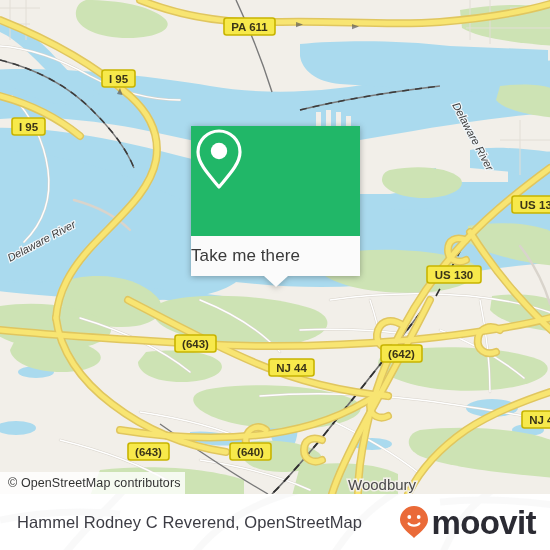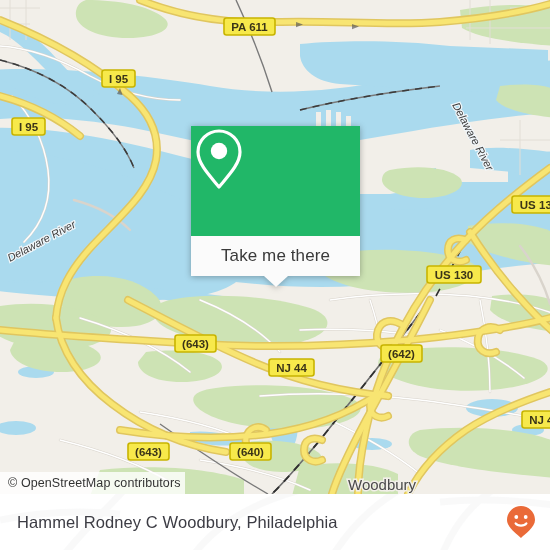--- a/index.html
+++ b/index.html
@@ -43,21 +43,21 @@
     filter: drop-shadow(0 1px 3px rgba(0,0,0,0.30));
   }
   .callout-green {
     height: 110px;
     background: #21b768;
     display: flex; align-items: center; justify-content: center;
   }
   .callout-white {
     height: 40px;
     background: #fbfbfb;
-    display: flex; align-items: center; justify-content: center;
+    display: flex; align-items: center; 
   }
   .callout-white span {
     font-size: 17px;
     color: #3a3a3a;
     letter-spacing: 0.1px;
   }
   .callout-tail {
     position: absolute;
     left: 50%; margin-left: -12px;
     bottom: -11px;
@@ -405,25 +405,26 @@
       <g stroke="#9aa0a8" stroke-width="7" fill="none">
         <path d="M 60,560 C 90,520 120,500 140,470 C 160,440 170,410 166,380"></path>
         <path d="M 190,560 C 210,530 240,512 270,500 C 310,484 350,480 396,482"></path>
         <path d="M 330,560 C 348,530 370,508 396,492 C 430,470 470,462 520,462"></path>
         <path d="M 440,560 C 452,528 470,504 496,488"></path>
         <path d="M 0,520 C 40,512 80,510 120,514"></path>
         <path d="M 560,506 C 520,500 480,498 440,502"></path>
       </g>
     </svg>
 
-    <div id="footer-title">Hammel Rodney C Woodbury, Philadelphia</div>
+    <div id="footer-title">Hammel Rodney C Reverend, OpenStreetMap</div>
 
     <div id="footer-logo">
       <svg width="30" height="34" viewBox="0 0 30 34">
         <path d="M15 1 C7.3 1 1 7.3 1 15 C1 22.4 11 28.8 15 33 C19 28.8 29 22.4 29 15 C29 7.3 22.7 1 15 1 Z" fill="#ea6a38"></path>
         <circle cx="10.3" cy="12" r="1.9" fill="#ffffff"></circle>
         <circle cx="19.7" cy="12" r="1.9" fill="#ffffff"></circle>
         <path d="M 9.6,18.4 C 11.6,21.4 18.4,21.4 20.4,18.4" stroke="#ffffff" stroke-width="2.2" fill="none" stroke-linecap="round"></path>
       </svg>
+      <span id="brand-text" style="font-size:33px;font-weight:700;color:#2b2b33;letter-spacing:-0.6px;line-height:1;margin-left:2px;">moovit</span>
     </div>
   </div>
 
 </div>
 
 </body></html>

